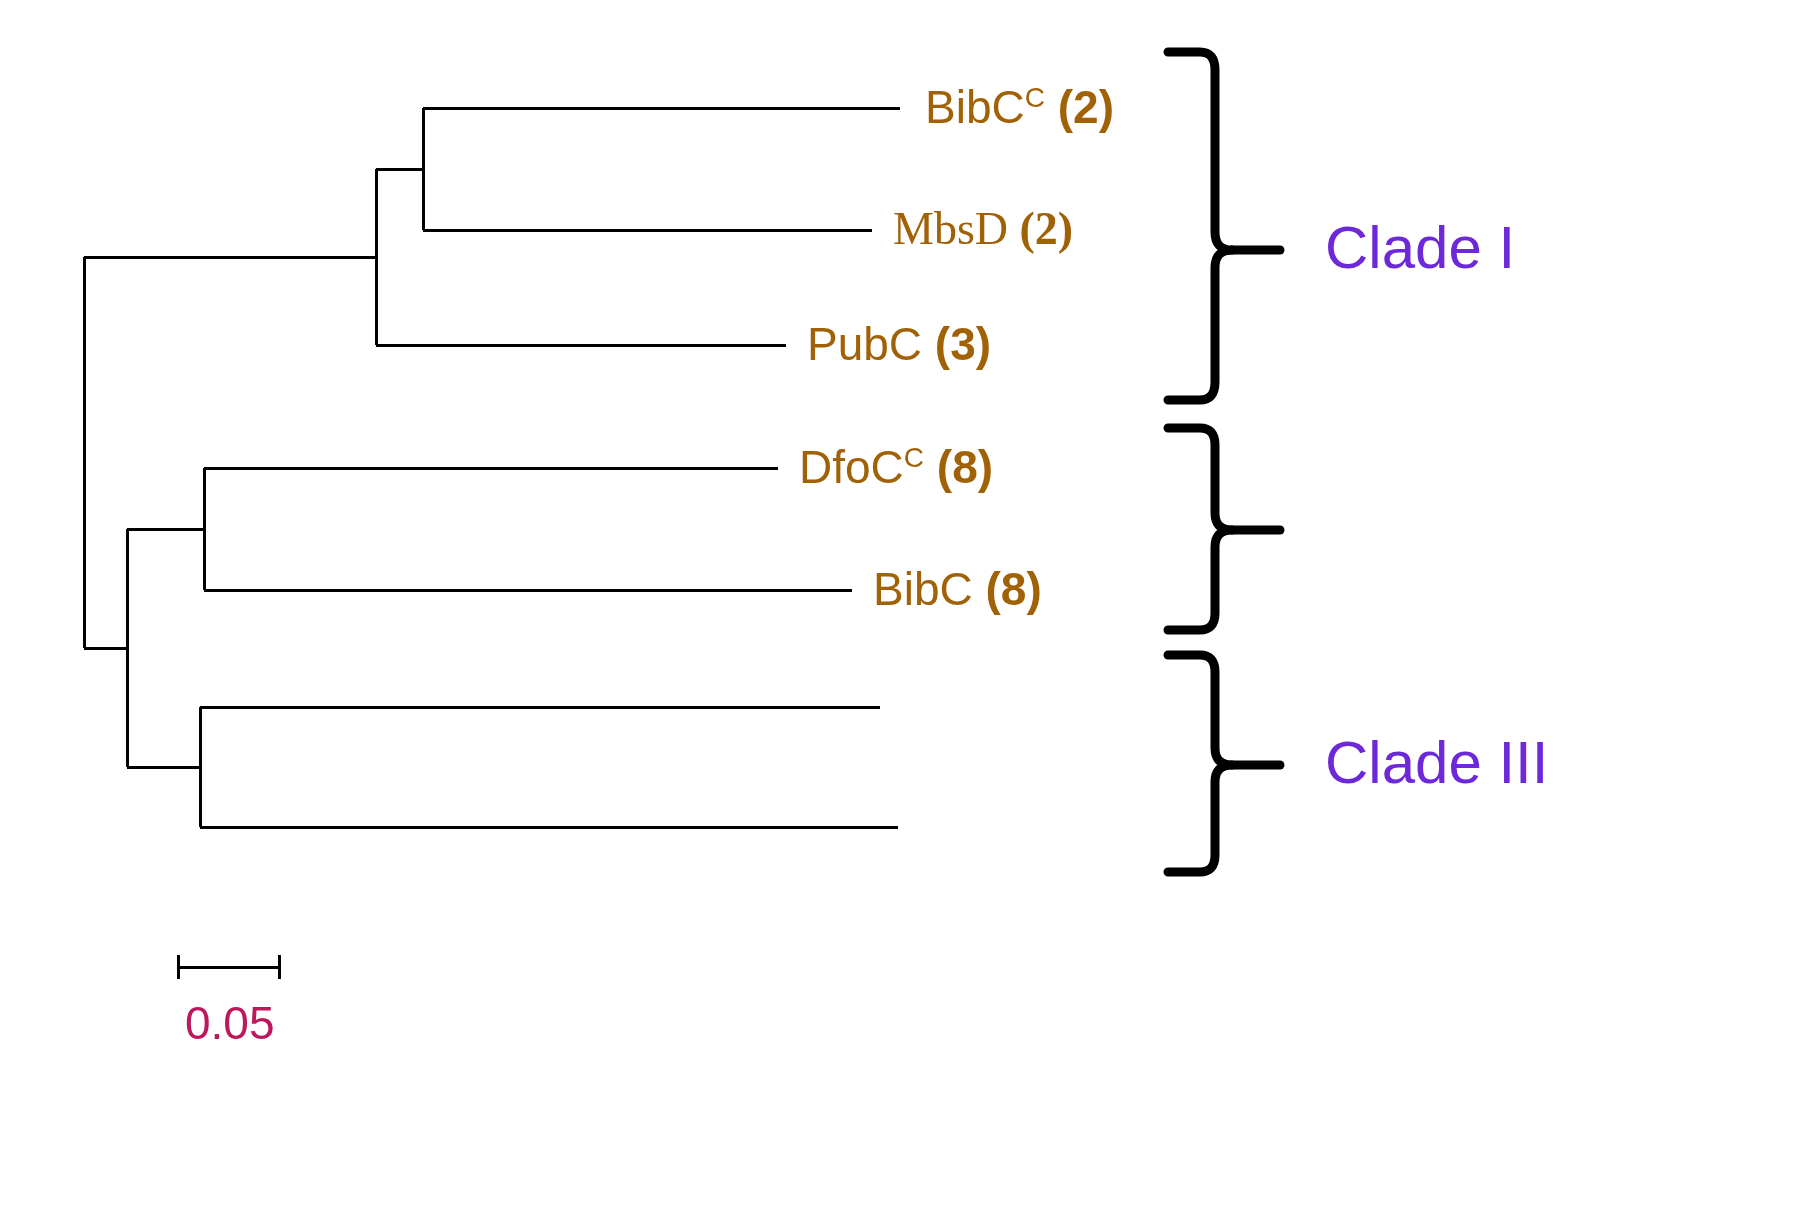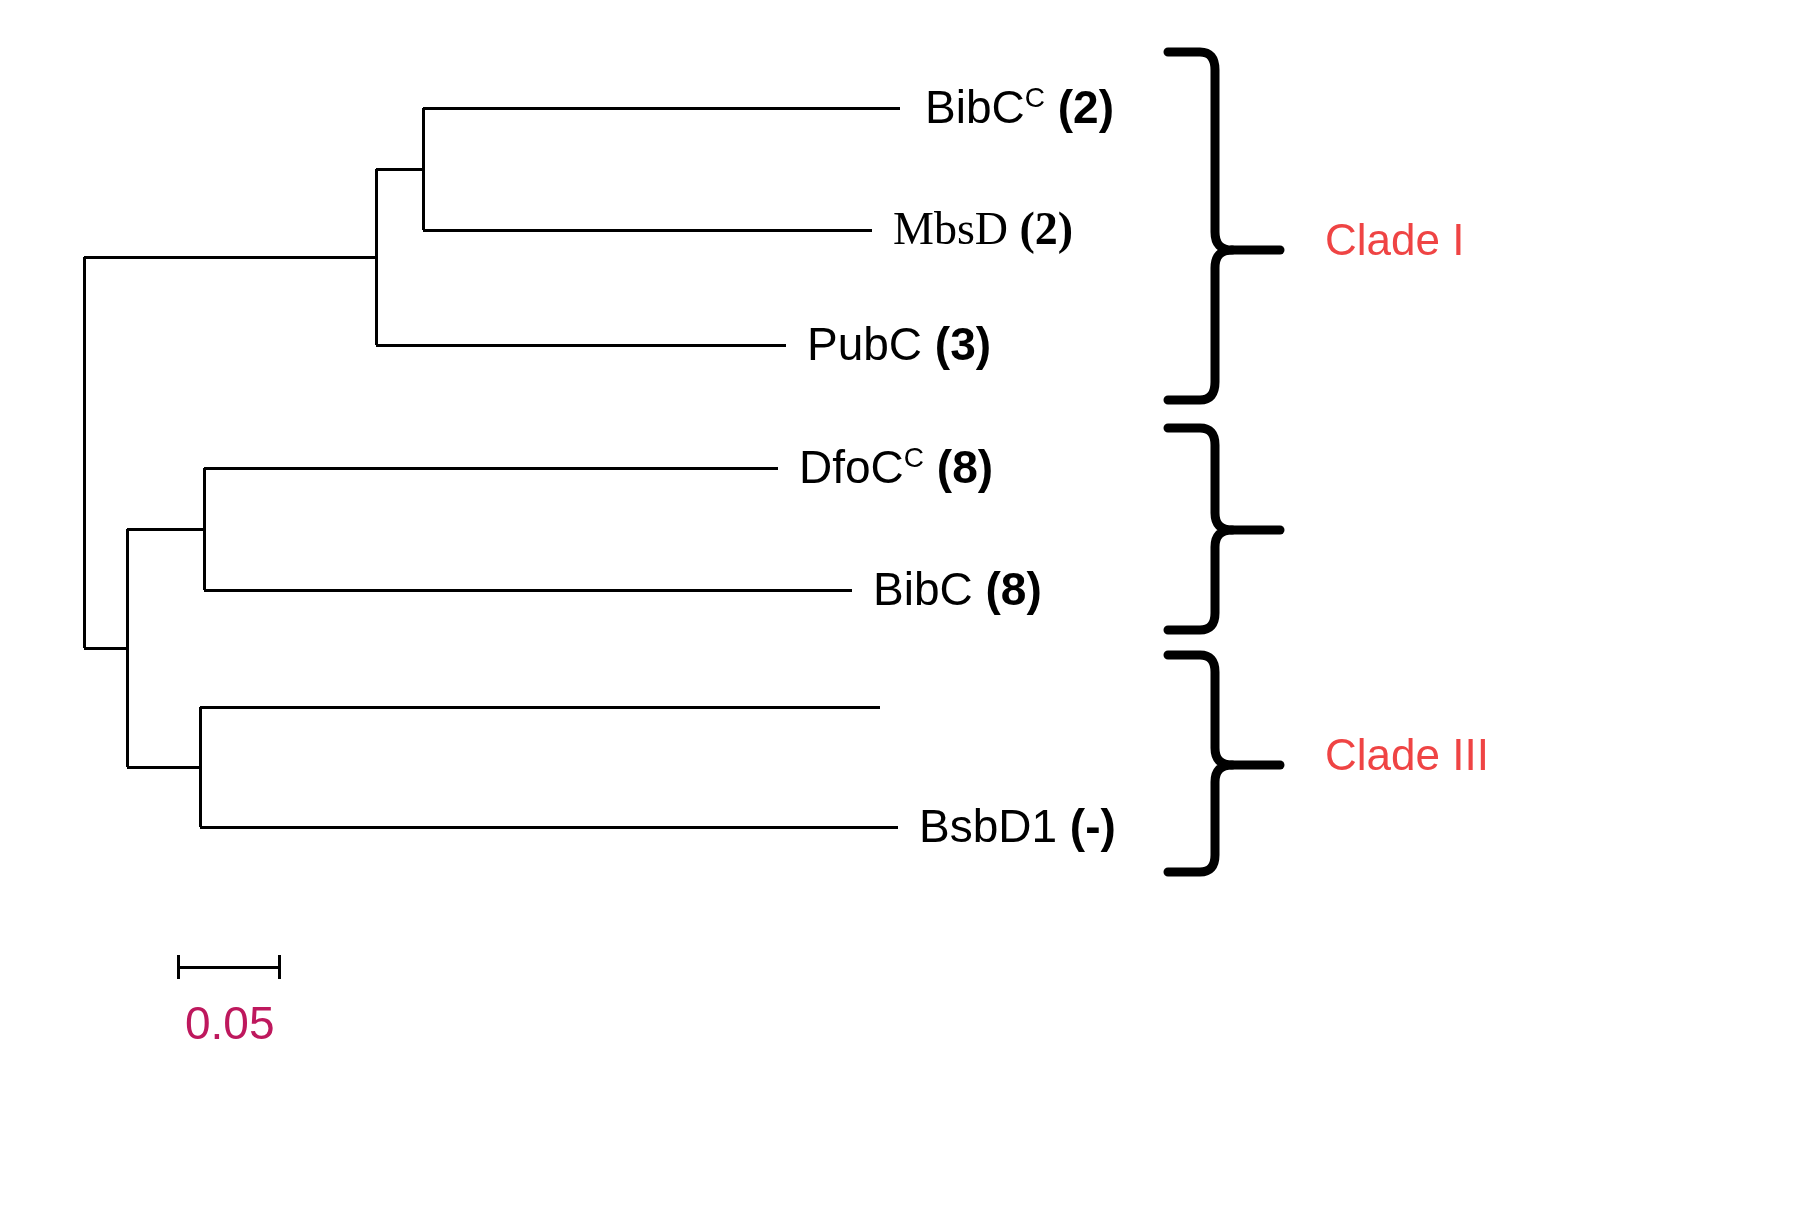--- a/index.html
+++ b/index.html
@@ -24,38 +24,38 @@
     position: absolute;
     top: 0;
     left: 0;
   }
   .taxon-label {
     position: absolute;
     font-family: "Liberation Sans", sans-serif;
     font-size: 46px;
     line-height: 1;
     white-space: nowrap;
-    color: #000000;
+    color: #a16207;
     text-align: right;
   }
   .taxon-label .sup {
     font-size: 28px;
     vertical-align: super;
     line-height: 0;
   }
   .taxon-label .cnt {
     font-weight: bold;
   }
   .clade-label {
     position: absolute;
     font-family: "Liberation Sans", sans-serif;
-    font-size: 44px;
+    font-size: 60px;
     line-height: 1;
     white-space: nowrap;
-    color: #ef4444;
+    color: #6d28d9;
   }
   .scale-text {
     position: absolute;
     font-family: "Liberation Sans", sans-serif;
     font-size: 46px;
     line-height: 1;
     white-space: nowrap;
     color: #be185d;
   }
 </style>
@@ -115,21 +115,20 @@
 
   <div class="taxon-label" style="left:893px; top:206px;font-family:Liberation Serif, serif;"><span>MbsD</span><span class="sup"></span> <span class="cnt">(2)</span></div>
 
   <div class="taxon-label" style="left:807px; top:321px;"><span>PubC</span><span class="sup"></span> <span class="cnt">(3)</span></div>
 
   <div class="taxon-label" style="left:799px; top:444px;"><span>DfoC</span><span class="sup">C</span> <span class="cnt">(8)</span></div>
 
   <div class="taxon-label" style="left:873px; top:566px;"><span>BibC</span><span class="sup"></span> <span class="cnt">(8)</span></div>
 
 
-  <div class="taxon-label" style="left:919px; top:803px;"><span>BsbD1</span><span class="sup"></span> <span class="cnt">(-)</span></div>
 
   <div class="clade-label" style="left:1325px; top:218px;">Clade I</div>
   <div class="clade-label" style="left:1325px; top:733px;">Clade III</div>
 
   <svg id="scale-svg" width="1794" height="1222">
     <g stroke="#000000" stroke-width="3" fill="none" shape-rendering="crispEdges">
       <line x1="178" y1="967" x2="279" y2="967"></line>
       <line x1="178" y1="955" x2="178" y2="979"></line>
       <line x1="279" y1="955" x2="279" y2="979"></line>
     </g>

